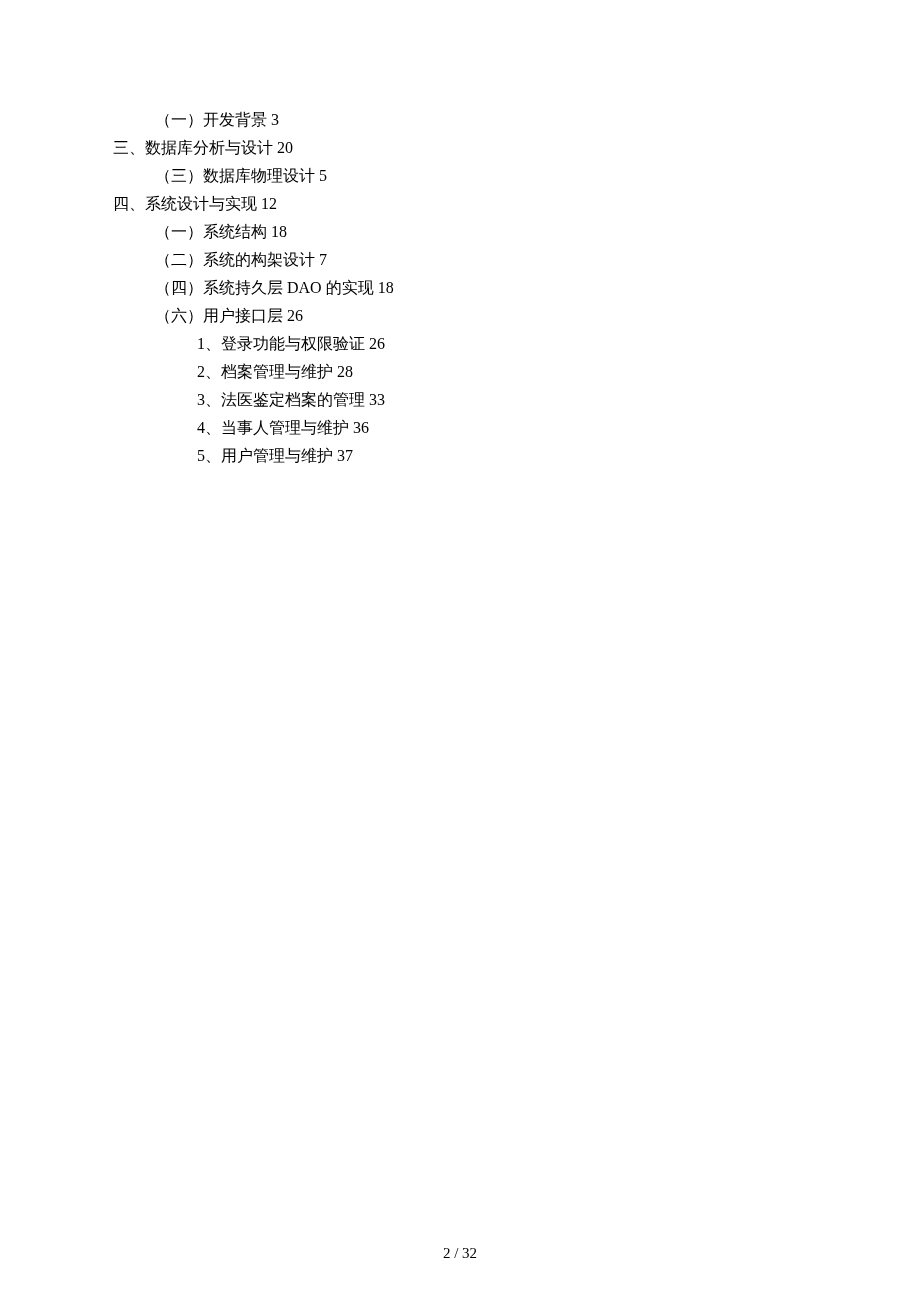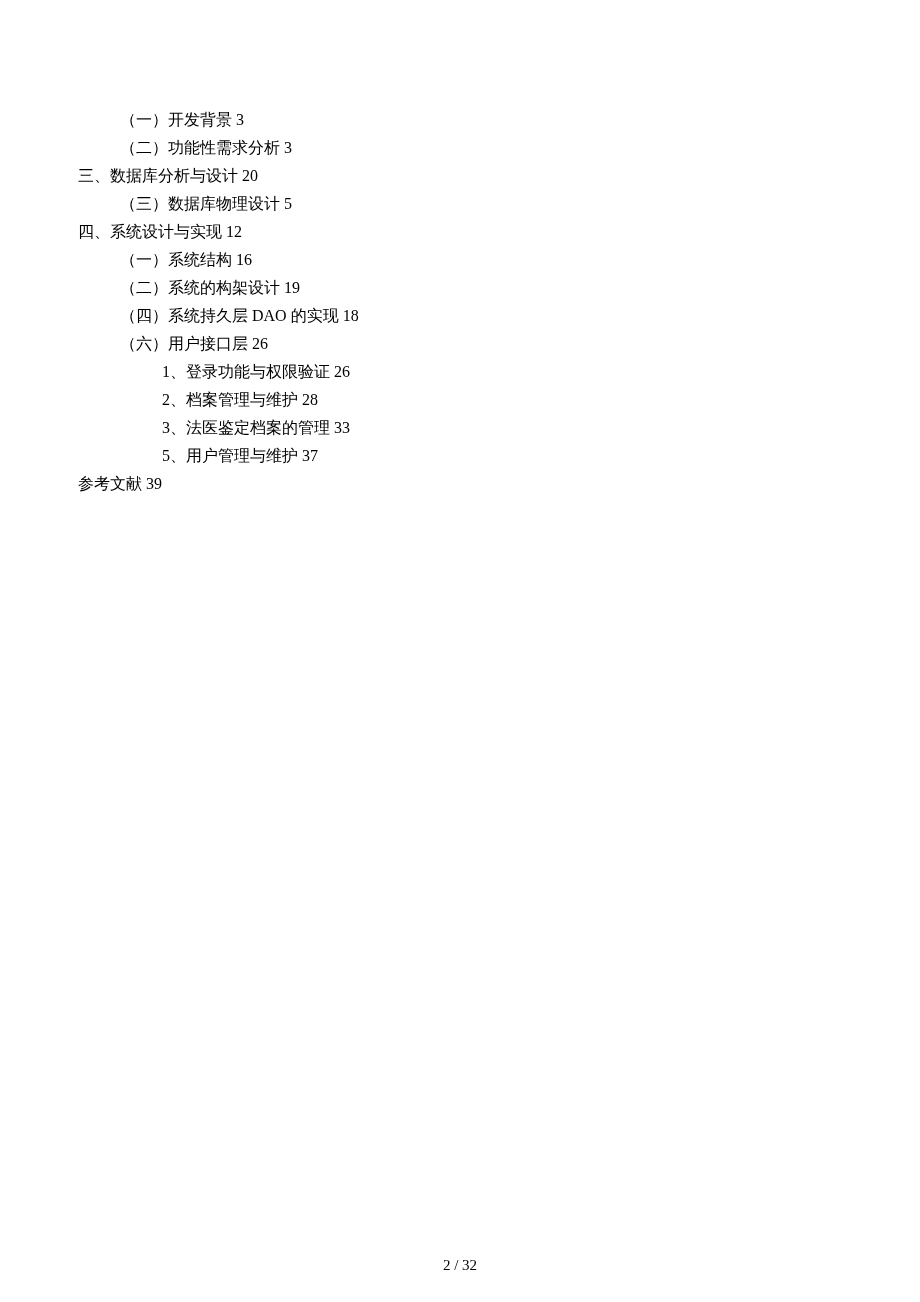--- a/index.html
+++ b/index.html
@@ -12,61 +12,60 @@
       font-family: "SimSun", "宋体", serif;
       width: 920px;
       height: 1302px;
       position: relative;
       font-size: 16px;
       color: #000;
       line-height: 1.75;
     }
     .page-content {
       padding-top: 106px;
-      padding-left: 78px;
+      padding-left: 113px;
       padding-right: 120px;
       font-family: Liberation Serif, serif;
     }
     .toc-line {
       white-space: nowrap;
     }
     .indent-1 {
       padding-left: 42px;
     }
     .indent-2 {
       padding-left: 84px;
     }
     .page-footer {
       position: absolute;
-      bottom: 24px;
+      bottom: 36px;
       width: 100%;
       text-align: center;
       font-size: 15px;
     }
     .page-num {
       display: inline;
     }
   </style>
 </head>
 <body>
 
 <div class="page-content">
   <div>
     <div class="toc-line indent-1">（一）开发背景 3</div>
-    <div class="toc-line indent-1">（二）功能性需求分析 3</div>
     <div class="toc-line">三、数据库分析与设计 20</div>
     <div class="toc-line indent-1">（三）数据库物理设计 5</div>
     <div class="toc-line">四、系统设计与实现 12</div>
-    <div class="toc-line indent-1">（一）系统结构 16</div>
-    <div class="toc-line indent-1">（二）系统的构架设计 19</div>
+    <div class="toc-line indent-1">（一）系统结构 18</div>
+    <div class="toc-line indent-1">（二）系统的构架设计 7</div>
     <div class="toc-line indent-1">（四）系统持久层 DAO 的实现 18</div>
     <div class="toc-line indent-1">（六）用户接口层 26</div>
     <div class="toc-line indent-2">1、登录功能与权限验证 26</div>
     <div class="toc-line indent-2">2、档案管理与维护 28</div>
     <div class="toc-line indent-2">3、法医鉴定档案的管理 33</div>
+    <div class="toc-line indent-2">4、当事人管理与维护 36</div>
     <div class="toc-line indent-2">5、用户管理与维护 37</div>
-    <div class="toc-line">参考文献 39</div>
   </div>
 </div>
 
 <div class="page-footer">
   <span class="page-num">2  / 32</span>
 </div>
 
 </body></html>

